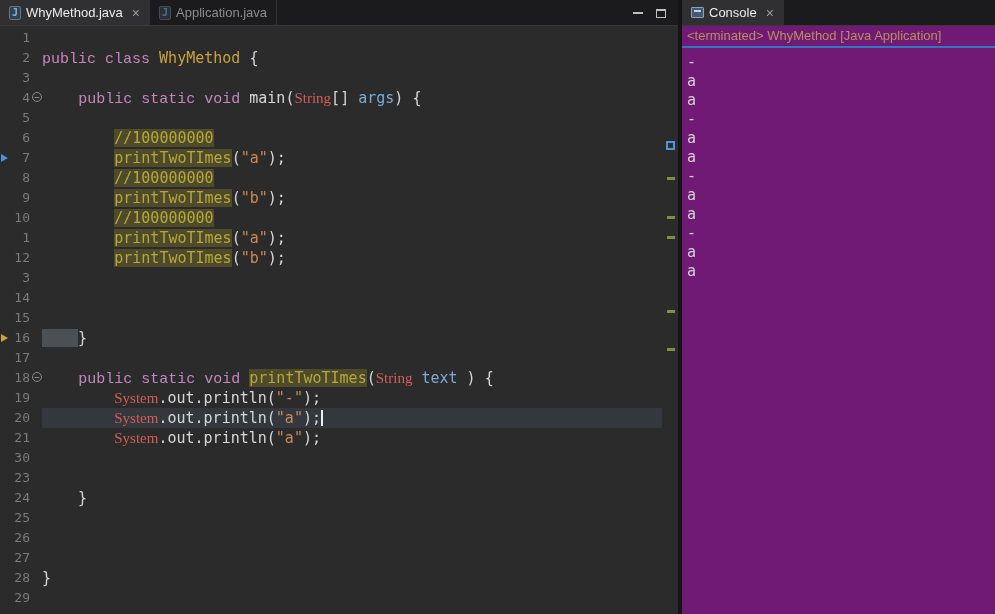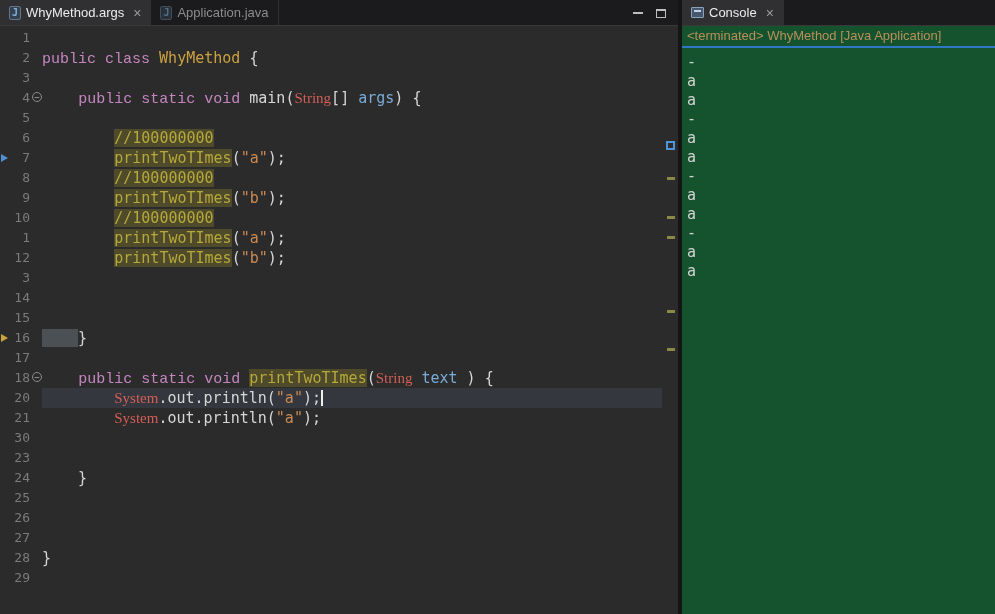--- a/index.html
+++ b/index.html
@@ -7,21 +7,21 @@
     --string:#C98A54; --comment:#B5A83C; --occurrence-bg:#4F4B2A; --current-line-bg:#34383E;
     --console-accent:#2F76C4; --console-title-color:#BA8F5C;
   }
   *{box-sizing:border-box;}
   html,body{margin:0;padding:0;}
   body{width:995px;height:614px;background:#2B2B2B;overflow:hidden;
        font-family:"Liberation Sans",sans-serif;}
   .app{display:flex;width:995px;height:614px;}
   .editor-pane{width:678px;min-width:678px;display:flex;flex-direction:column;background:#2B2B2B;}
   .divider{width:4px;background:#151515;}
-  .console-pane{flex:1;display:flex;flex-direction:column;background:#14532d;}
+  .console-pane{flex:1;display:flex;flex-direction:column;background:#701a75;}
 
   .tabbar{height:26px;min-height:26px;background:#1B1B1D;display:flex;align-items:stretch;
           border-bottom:1px solid #393939;position:relative;}
   .tab{display:flex;align-items:center;gap:5px;padding:0 9px;font-size:13px;
        border-right:1px solid #303030;white-space:nowrap;}
   .tab.active{background:#303032;color:#ECECEC;}
   .tab.inactive{color:#8C8C8C;}
   .tab.inactive .file-icon{opacity:.55;}
   .file-icon{width:12px;height:14px;background:#35424E;border:1px solid #5F768C;color:#7FB0E0;
              font:bold 10px/12px "DejaVu Sans Mono",monospace;text-align:center;border-radius:2px;
@@ -70,21 +70,21 @@
 </style>
 </head>
 <body>
 
 <div class="app">
 
   <div class="editor-pane">
     <div class="tabbar">
       <div class="tab active">
         <span class="file-icon">J</span>
-        <span>WhyMethod.args</span>
+        <span>WhyMethod.java</span>
         <span class="close-x">×</span>
       </div>
       <div class="tab inactive">
         <span class="file-icon">J</span>
         <span>Application.java</span>
       </div>
       <div class="win-controls">
         <span class="min-icon"></span>
         <span class="max-icon"></span>
       </div>
@@ -102,20 +102,21 @@
           <div class="line"><div class="g-icon"></div><div class="g-num">9</div><div class="g-fold"></div><div class="code"><span class="tok pl">        </span><span class="tok occ">printTwoTImes</span><span class="tok pl">(</span><span class="tok str">"b"</span><span class="tok pl">);</span></div></div>
           <div class="line"><div class="g-icon"></div><div class="g-num">10</div><div class="g-fold"></div><div class="code"><span class="tok pl">        </span><span class="tok com">//100000000</span></div></div>
           <div class="line"><div class="g-icon"></div><div class="g-num">1</div><div class="g-fold"></div><div class="code"><span class="tok pl">        </span><span class="tok occ">printTwoTImes</span><span class="tok pl">(</span><span class="tok str">"a"</span><span class="tok pl">);</span></div></div>
           <div class="line"><div class="g-icon"></div><div class="g-num">12</div><div class="g-fold"></div><div class="code"><span class="tok pl">        </span><span class="tok occ">printTwoTImes</span><span class="tok pl">(</span><span class="tok str">"b"</span><span class="tok pl">);</span></div></div>
           <div class="line"><div class="g-icon"></div><div class="g-num">3</div><div class="g-fold"></div><div class="code"></div></div>
           <div class="line"><div class="g-icon"></div><div class="g-num">14</div><div class="g-fold"></div><div class="code"></div></div>
           <div class="line"><div class="g-icon"></div><div class="g-num">15</div><div class="g-fold"></div><div class="code"></div></div>
           <div class="line"><div class="g-icon"><span class="tri tri-gold"></span></div><div class="g-num">16</div><div class="g-fold"></div><div class="code"><span class="selbox"></span><span class="tok pl">    }</span></div></div>
           <div class="line"><div class="g-icon"></div><div class="g-num">17</div><div class="g-fold"></div><div class="code"></div></div>
           <div class="line"><div class="g-icon"></div><div class="g-num">18</div><div class="g-fold"><span class="fold-circle">−</span></div><div class="code"><span class="tok pl">    </span><span class="tok kw">public</span><span class="tok pl"> </span><span class="tok kw">static</span><span class="tok pl"> </span><span class="tok kw">void</span><span class="tok pl"> </span><span class="tok occ">printTwoTImes</span><span class="tok pl">(</span><span class="tok typ">String</span><span class="tok pl"> </span><span class="tok par">text</span><span class="tok pl"> ) {</span></div></div>
+          <div class="line"><div class="g-icon"></div><div class="g-num">19</div><div class="g-fold"></div><div class="code"><span class="tok pl">        </span><span class="tok typ">System</span><span class="tok pl">.out.println(</span><span class="tok str">"-"</span><span class="tok pl">);</span></div></div>
           <div class="line"><div class="g-icon"></div><div class="g-num">20</div><div class="g-fold"></div><div class="code current"><span class="tok pl">        </span><span class="tok typ">System</span><span class="tok pl">.out.println(</span><span class="tok str">"a"</span><span class="tok pl">);</span><span class="caret"></span></div></div>
           <div class="line"><div class="g-icon"></div><div class="g-num">21</div><div class="g-fold"></div><div class="code"><span class="tok pl">        </span><span class="tok typ">System</span><span class="tok pl">.out.println(</span><span class="tok str">"a"</span><span class="tok pl">);</span></div></div>
           <div class="line"><div class="g-icon"></div><div class="g-num">30</div><div class="g-fold"></div><div class="code"></div></div>
           <div class="line"><div class="g-icon"></div><div class="g-num">23</div><div class="g-fold"></div><div class="code"></div></div>
           <div class="line"><div class="g-icon"></div><div class="g-num">24</div><div class="g-fold"></div><div class="code"><span class="tok pl">    }</span></div></div>
           <div class="line"><div class="g-icon"></div><div class="g-num">25</div><div class="g-fold"></div><div class="code"></div></div>
           <div class="line"><div class="g-icon"></div><div class="g-num">26</div><div class="g-fold"></div><div class="code"></div></div>
           <div class="line"><div class="g-icon"></div><div class="g-num">27</div><div class="g-fold"></div><div class="code"></div></div>
           <div class="line"><div class="g-icon"></div><div class="g-num">28</div><div class="g-fold"></div><div class="code"><span class="tok pl">}</span></div></div>
           <div class="line"><div class="g-icon"></div><div class="g-num">29</div><div class="g-fold"></div><div class="code"></div></div>

